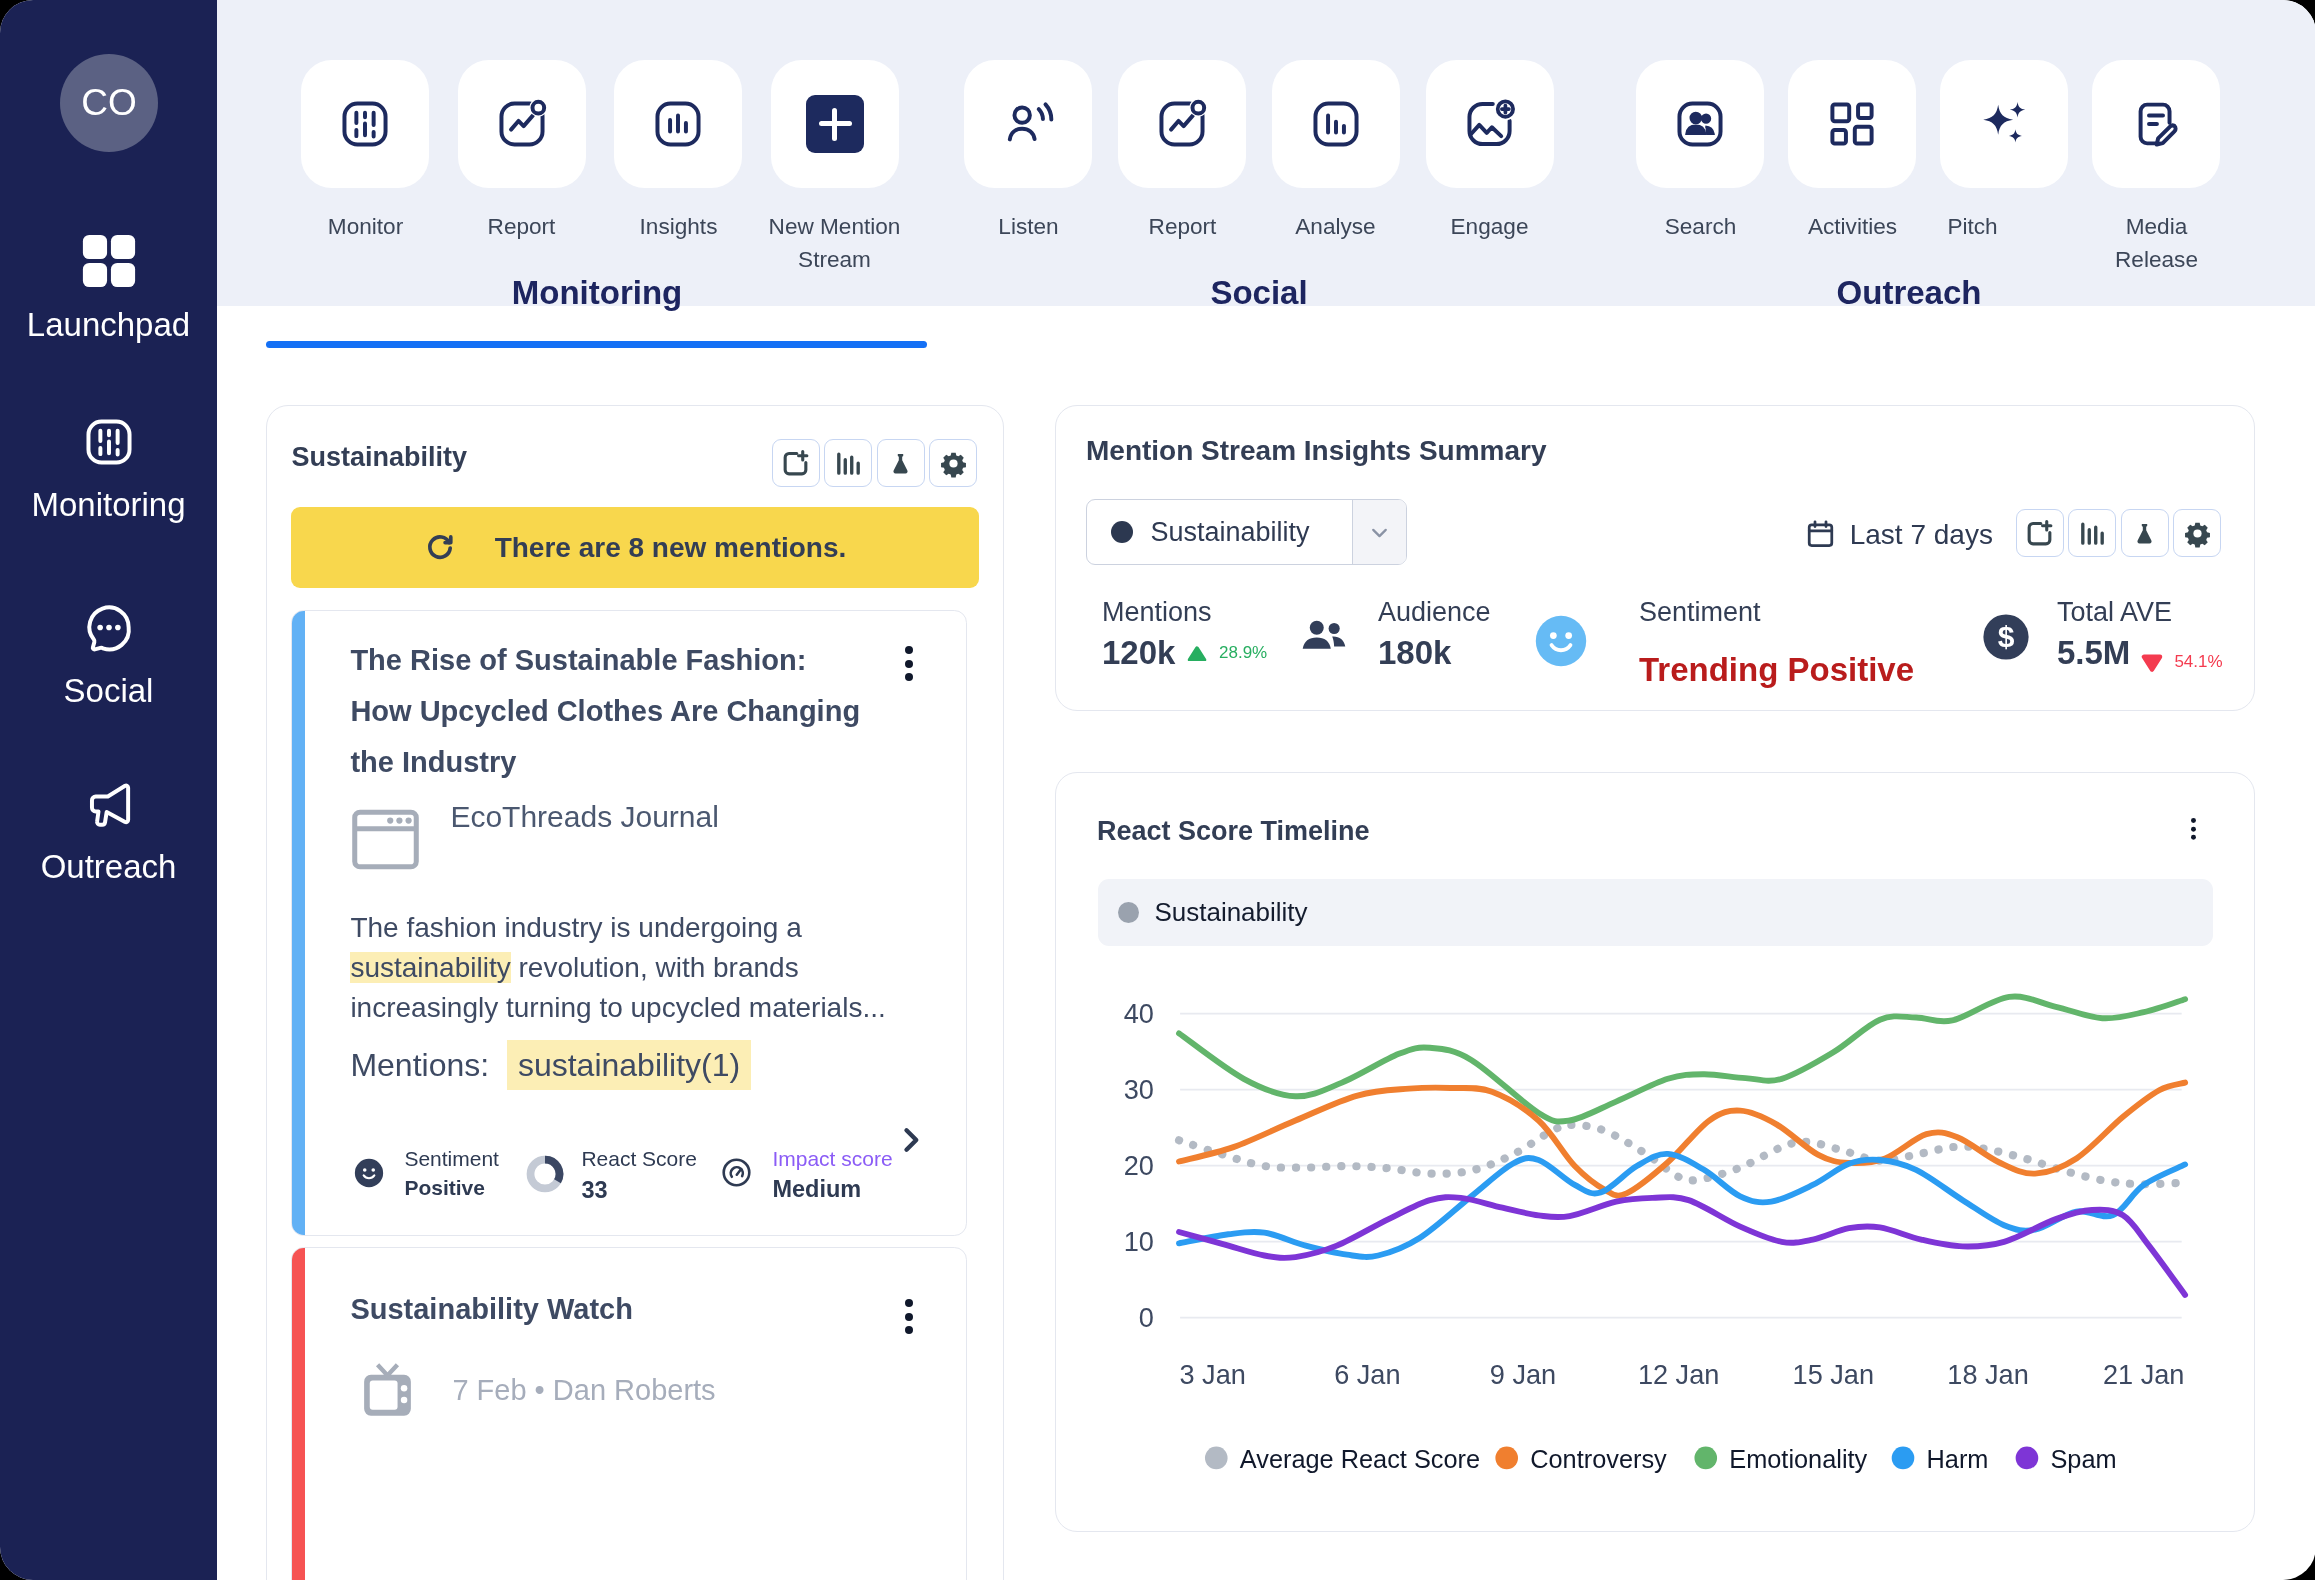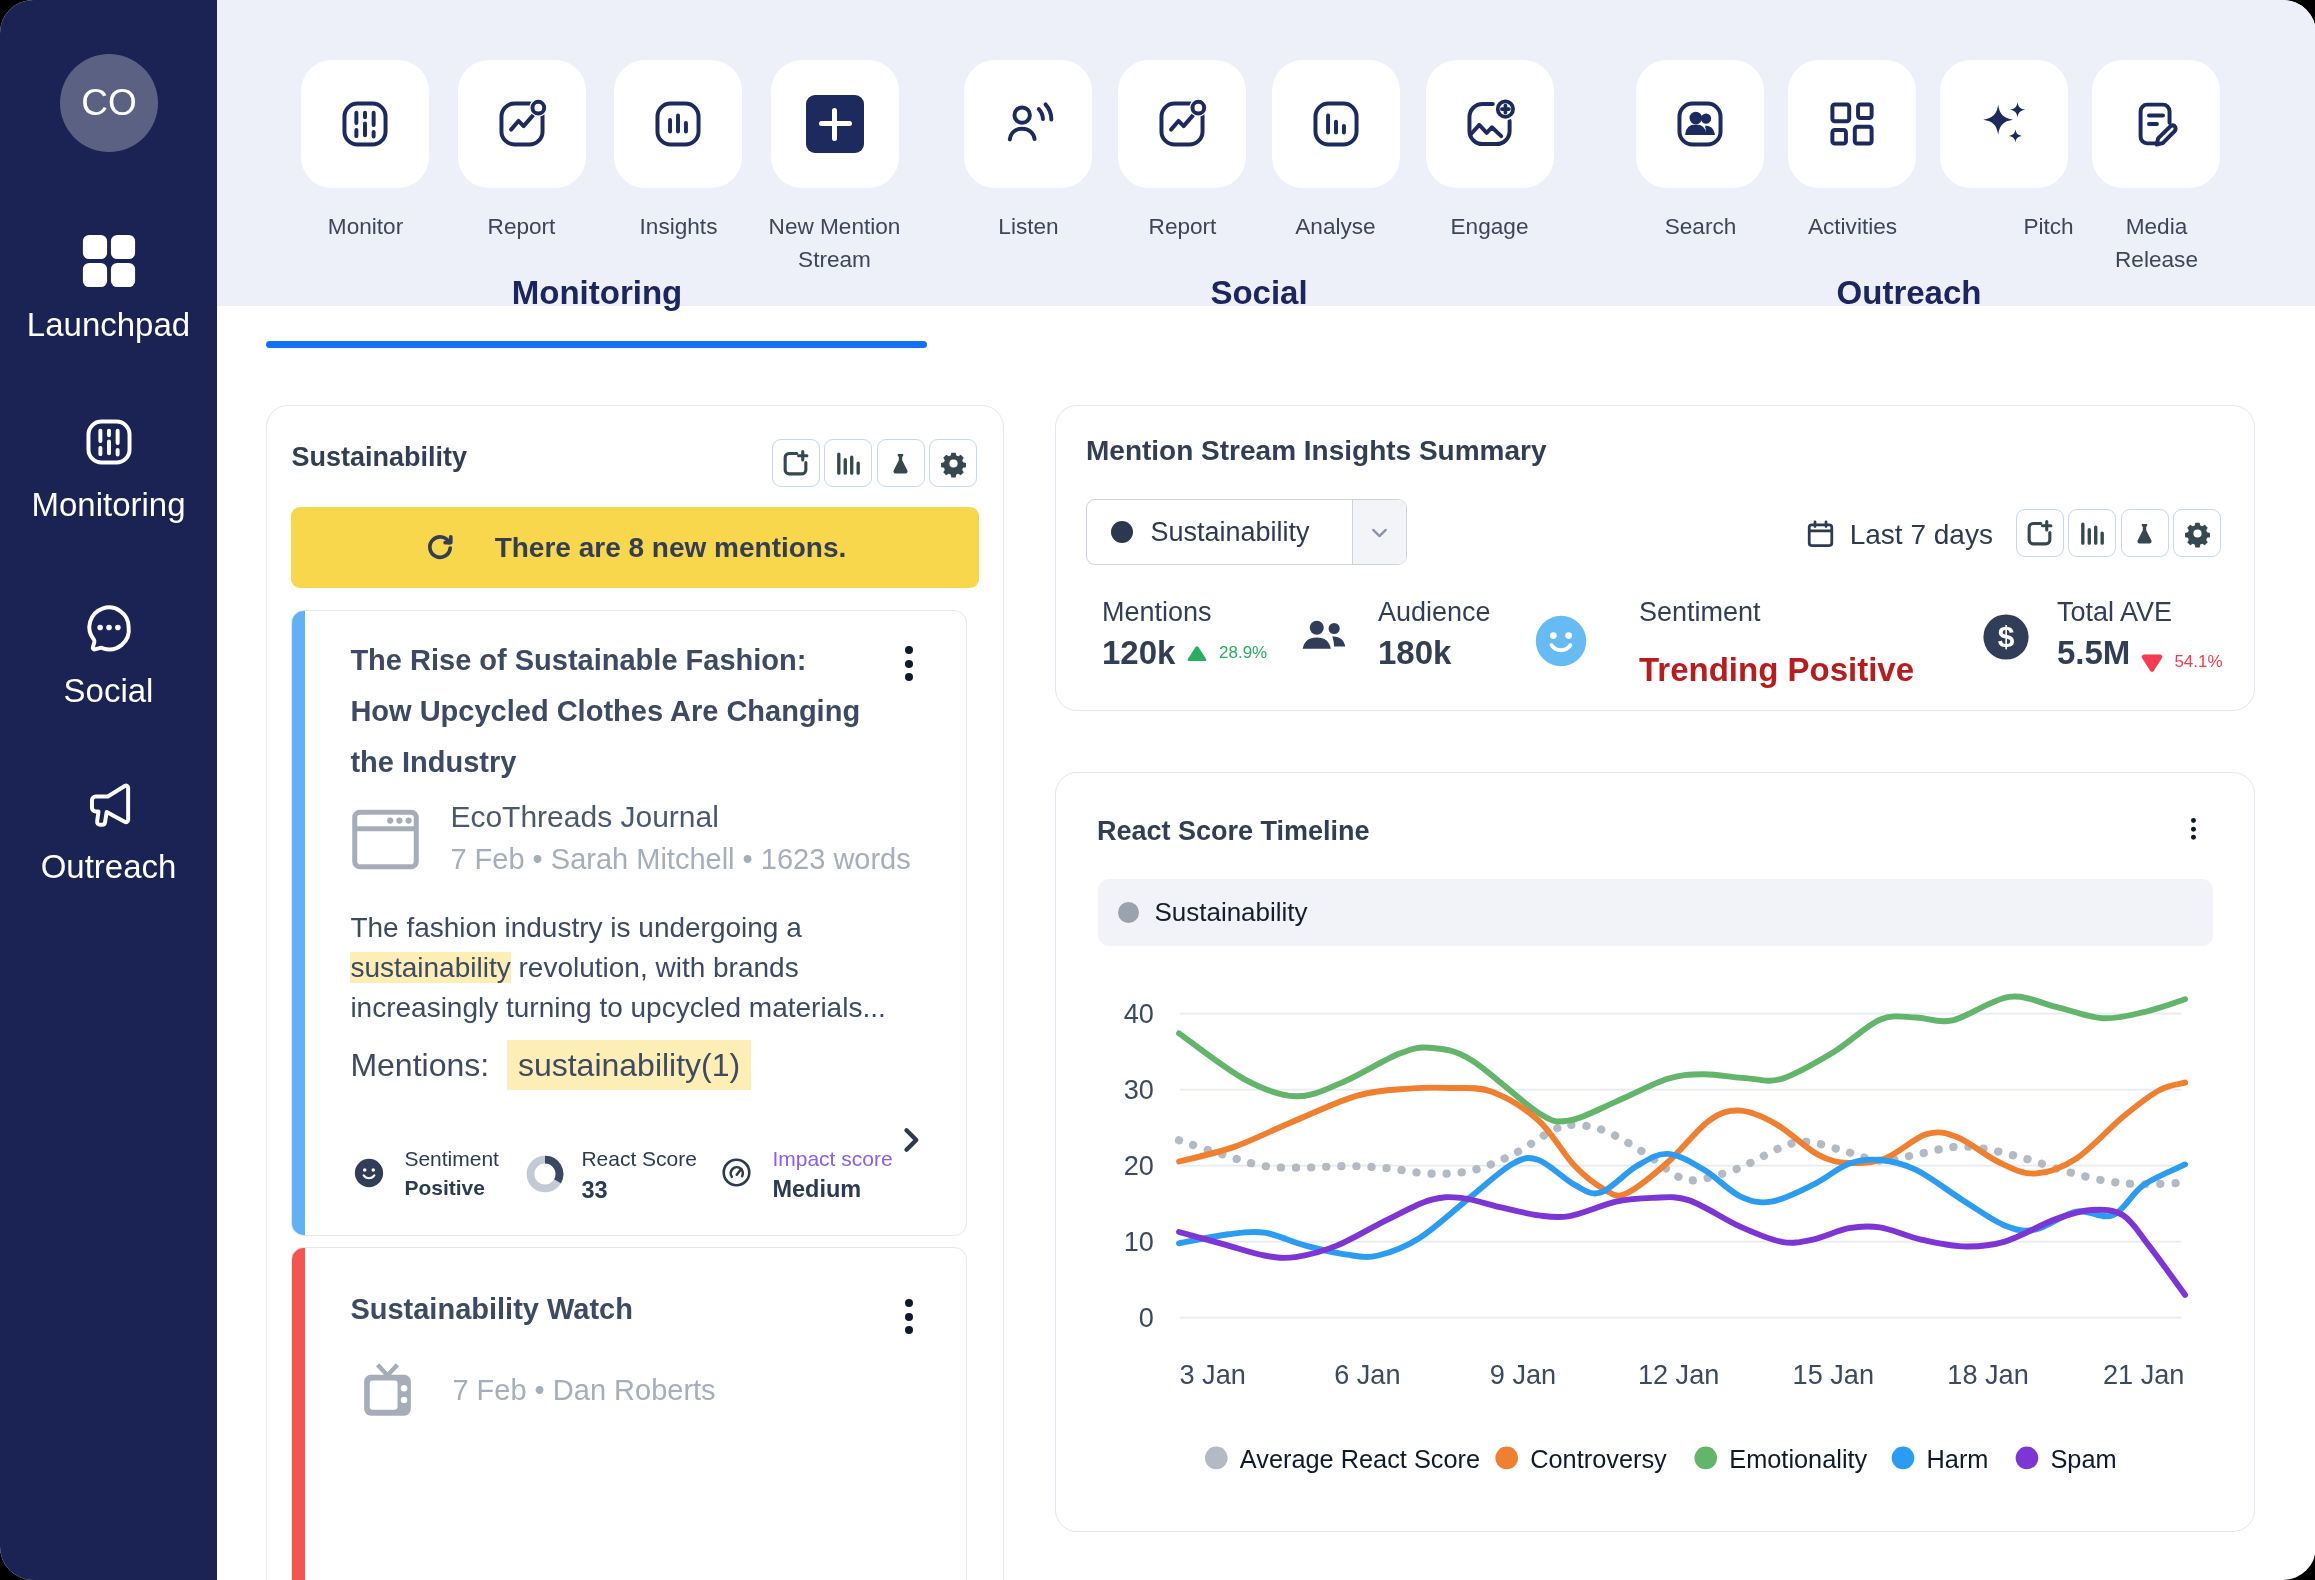--- a/index.html
+++ b/index.html
@@ -189,21 +189,21 @@
           <use href="#ic-pitch"></use>
         </svg>
       </div>
     <div class="tbtn" style="left:1875px">
         <svg width="56" height="56" stroke="#1d2a5e" fill="none" viewBox="0 0 62 62">
           <use href="#ic-media"></use>
         </svg>
       </div>
     <div class="tlabel" style="left:1384px">Search</div>
     <div class="tlabel" style="left:1536px">Activities</div>
-    <div class="tlabel" style="left:1732px">Pitch</div>
+    <div class="tlabel" style="left:1656px">Pitch</div>
     <div class="tlabel" style="left:1840px">Media<br>Release</div>
 
     <div class="tab" style="left:380px">Monitoring</div>
     <div class="tab" style="left:1042px">Social</div>
     <div class="tab" style="left:1692px">Outreach</div>
     <div id="underline"></div>
   </div>
 
   <div id="sidebar">
     <div style="position:absolute;left:60px;top:54px;width:98px;height:98px;border-radius:50%;background:#5b6183;display:flex;align-items:center;justify-content:center;font-size:37px;color:#fff">CO</div>
@@ -288,21 +288,20 @@
         <div style="position:absolute;left:58px;top:193px"><svg viewBox="0 0 24 24" width="71" height="71" fill="none" stroke="#a6adb9" stroke-width="1.7">
               <rect x="1.6" y="2.8" width="20.8" height="18.4" rx="1.8"></rect>
               <path d="M1.6 8.4h20.8"></path>
               <g fill="#a6adb9" stroke="none">
                 <circle cx="13.6" cy="5.6" r="1.05"></circle>
                 <circle cx="16.7" cy="5.6" r="1.05"></circle>
                 <circle cx="19.8" cy="5.6" r="1.05"></circle>
               </g>
             </svg></div>
         <div style="position:absolute;left:158px;top:189px;font-size:30px;color:#4b5870">EcoThreads Journal</div>
-        <div style="position:absolute;left:158px;top:232px;font-size:29px;color:#a6adbb;white-space:nowrap">7 Feb • Sarah Mitchell • 1623 words</div>
         <div style="position:absolute;left:58px;top:297px;font-size:28px;line-height:40px;color:#3e4a63;white-space:nowrap">The fashion industry is undergoing a<br><span class="hl">sustainability</span> revolution, with brands<br>increasingly turning to upcycled materials...</div>
         <div style="position:absolute;left:58px;top:436px;font-size:32px;color:#3e4a63">Mentions:&nbsp;&nbsp;<span class="hl" style="padding:7.2px 11px">sustainability(1)</span></div>
         <div style="position:absolute;left:61px;top:546px"><svg viewBox="0 0 24 24" width="32" height="32">
               <circle cx="12" cy="12" r="10.6" fill="#323e59"></circle>
               <g fill="#fff">
                 <circle cx="8.8" cy="9.8" r="1.35"></circle>
                 <circle cx="15.2" cy="9.8" r="1.35"></circle>
               </g>
               <path d="M8 13.8c1 1.4 2.4 2.1 4 2.1s3-.7 4-2.1" stroke="#fff" stroke-width="1.6" fill="none" stroke-linecap="round"></path>
             </svg></div>

